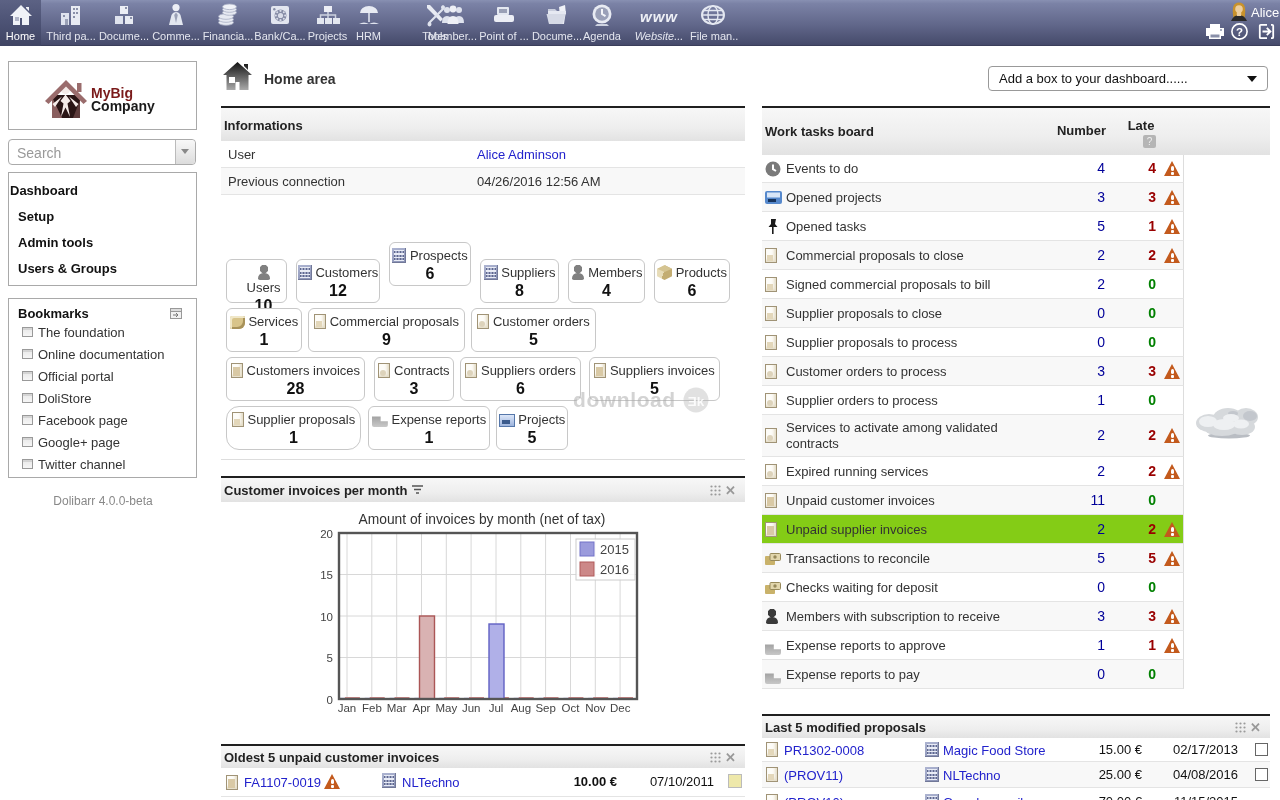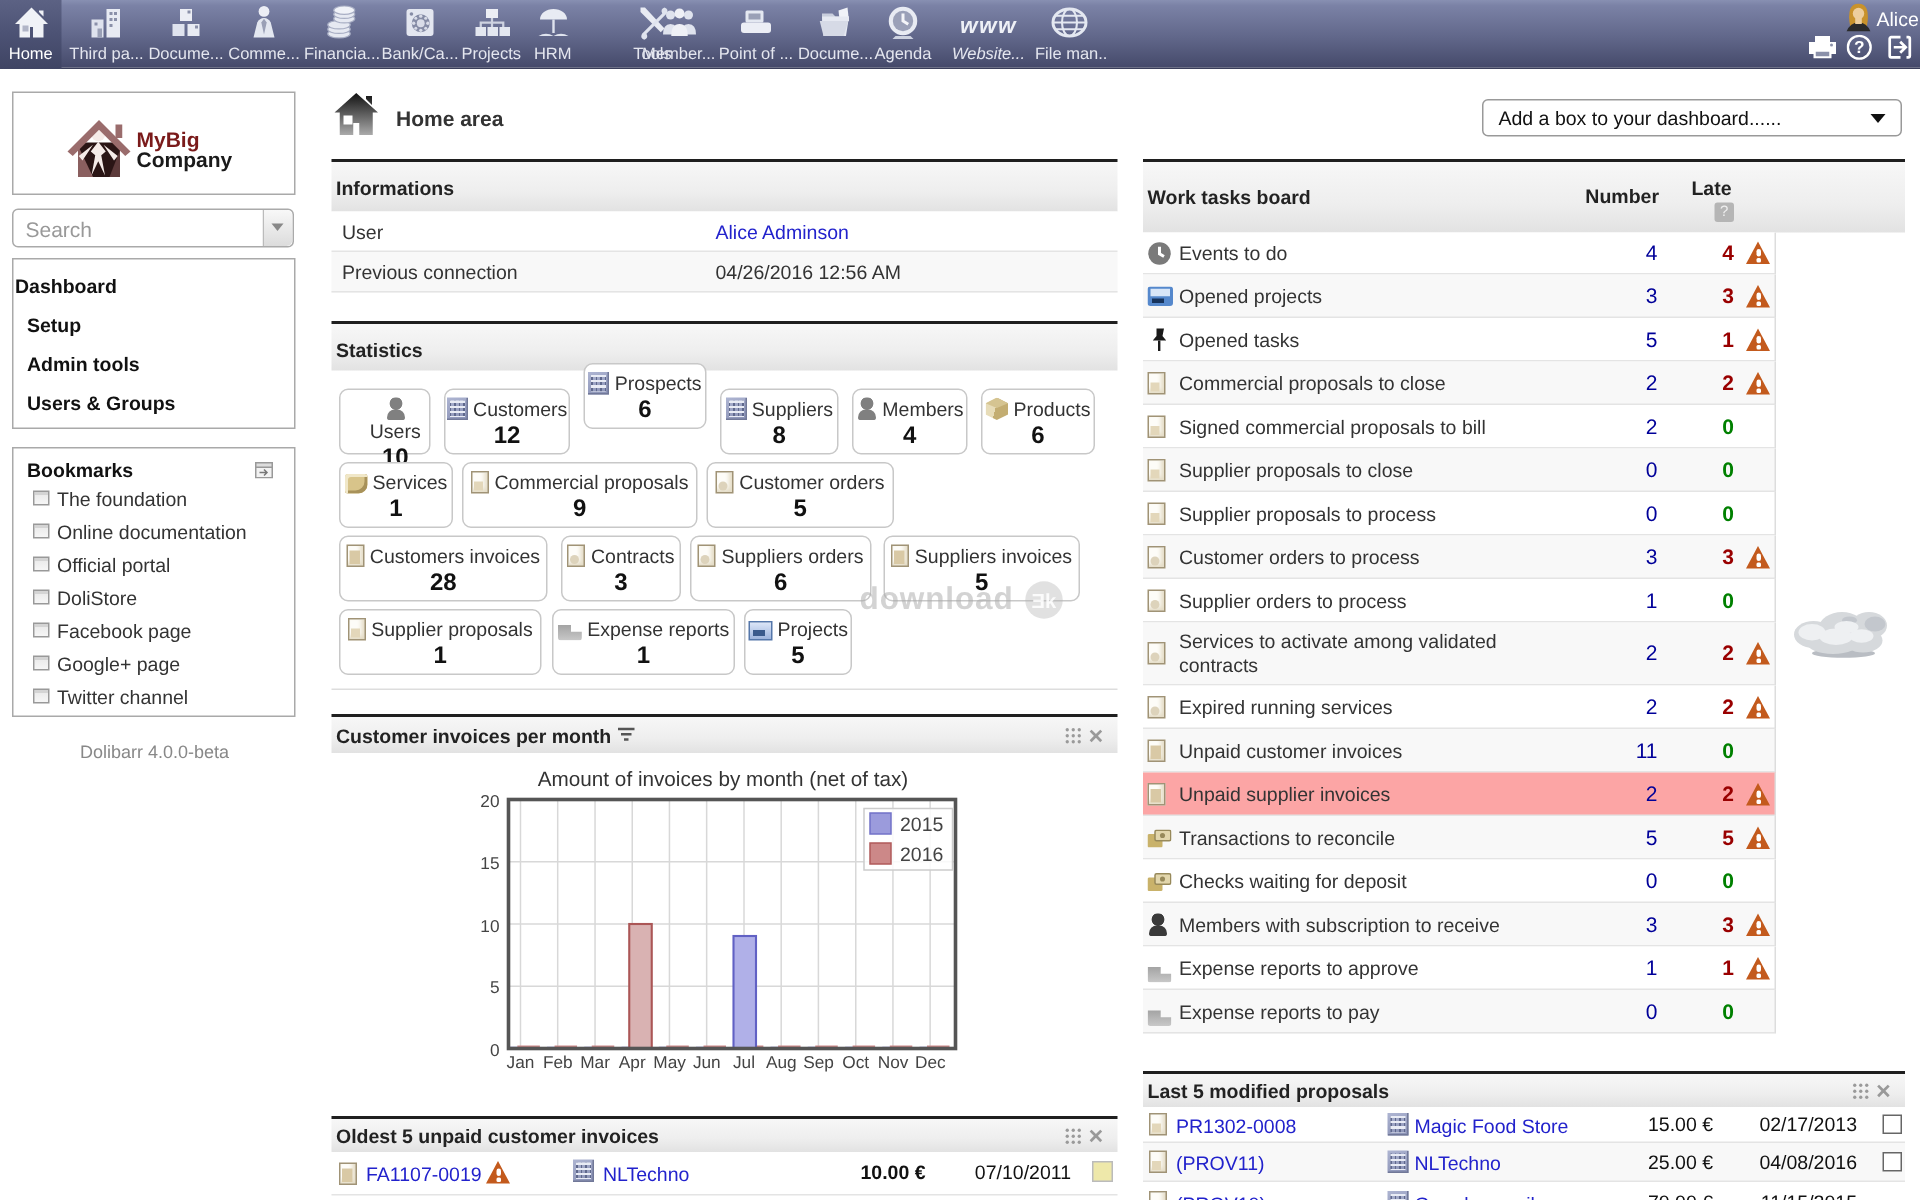--- a/index.html
+++ b/index.html
@@ -319,38 +319,35 @@
     </div>
 <div class="prow" style="left:221px;top:141px;width:524px;height:27px;background:#fff;">
   <span style="position:absolute;left:7px;top:6px;">User</span>
   <a style="position:absolute;left:256px;top:6px;">Alice Adminson</a>
 </div>
 <div class="prow" style="left:221px;top:168px;width:524px;height:27px;background:#f8f8f8;">
   <span style="position:absolute;left:7px;top:6px;">Previous connection</span>
   <span style="position:absolute;left:256px;top:6px;">04/26/2016 12:56 AM</span>
 </div>
 
-<div class="ttl" style="left:221px;top:214px;width:524px;height:33px;">
-      <span class="t" style="top:10px;">Statistics</span>
-    </div>
 <div id="statboxes">
   <div class="stbox" style="left:226px;top:259px;width:61px;padding-left:14px;"><span class="su"></span> Users<div class="n">10</div></div>
   <div class="stbox" style="left:296px;top:259px;width:84px;"><span class="ss"></span> Customers<div class="n">12</div></div>
   <div class="stbox" style="left:389px;top:242px;width:82px;"><span class="ss"></span> Prospects<div class="n">6</div></div>
   <div class="stbox" style="left:480px;top:259px;width:79px;"><span class="ss"></span> Suppliers<div class="n">8</div></div>
   <div class="stbox" style="left:568px;top:259px;width:77px;"><span class="su"></span> Members<div class="n">4</div></div>
   <div class="stbox" style="left:654px;top:259px;width:76px;"><span class="sp"></span> Products<div class="n">6</div></div>
   <div class="stbox" style="left:226px;top:308px;width:76px;"><span class="sv"></span> Services<div class="n">1</div></div>
   <div class="stbox" style="left:308px;top:308px;width:157px;"><span class="sd dp"></span> Commercial proposals<div class="n">9</div></div>
   <div class="stbox" style="left:471px;top:308px;width:125px;"><span class="sd do"></span> Customer orders<div class="n">5</div></div>
   <div class="stbox" style="left:226px;top:357px;width:139px;"><span class="sd df"></span> Customers invoices<div class="n">28</div></div>
   <div class="stbox" style="left:374px;top:357px;width:80px;"><span class="sd do"></span> Contracts<div class="n">3</div></div>
   <div class="stbox" style="left:460px;top:357px;width:121px;"><span class="sd do"></span> Suppliers orders<div class="n">6</div></div>
   <div class="stbox" style="left:589px;top:357px;width:131px;"><span class="sd df"></span> Suppliers invoices<div class="n">5</div></div>
-  <div class="stbox" style="left:226px;top:406px;width:135px;"><span class="sd dp"></span> Supplier proposals<div class="n">1</div></div>
+  <div class="stbox" style="left:226px;top:406px;width:135px;border-radius:13px;"><span class="sd dp"></span> Supplier proposals<div class="n">1</div></div>
   <div class="stbox" style="left:368px;top:406px;width:122px;"><span class="sx"></span> Expense reports<div class="n">1</div></div>
   <div class="stbox" style="left:496px;top:406px;width:72px;"><span class="sj"></span> Projects<div class="n">5</div></div>
 </div>
 
 <div class="ttl" style="left:221px;top:476px;width:524px;height:26px;">
   <span class="t" style="top:5px;">Customer invoices per month <svg width="13" height="12" viewBox="0 0 13 12" style="vertical-align:-1px">
           <path d="M1 2h11M3 5.5h7M5 9h3" stroke="#555" stroke-width="1.6" fill="none"></path>
         </svg></span>
   <span class="gridico" style="right:24px;top:7px;"><svg width="11" height="11" viewBox="0 0 11 11">
           <g fill="#9a9a9a">
@@ -519,21 +516,21 @@
       </div>
 <div class="wrow" style="top:241px;height:29px;background:#f8f8f8;"><span class="ri sd dp" style="top:7px;"></span><span class="lab" style="top:7px;">Commercial proposals to close</span><span class="num" style="top:6px;">2</span><span class="late lred" style="top:6px;">2</span><span class="warntri" style="top:7px;"></span></div>
 <div class="wrow" style="top:270px;height:29px;background:#fff;"><span class="ri sd dp" style="top:7px;"></span><span class="lab" style="top:7px;">Signed commercial proposals to bill</span><span class="num" style="top:6px;">2</span><span class="late lgreen" style="top:6px;">0</span></div>
 <div class="wrow" style="top:299px;height:29px;background:#f8f8f8;"><span class="ri sd dp" style="top:7px;"></span><span class="lab" style="top:7px;">Supplier proposals to close</span><span class="num" style="top:6px;">0</span><span class="late lgreen" style="top:6px;">0</span></div>
 <div class="wrow" style="top:328px;height:29px;background:#fff;"><span class="ri sd dp" style="top:7px;"></span><span class="lab" style="top:7px;">Supplier proposals to process</span><span class="num" style="top:6px;">0</span><span class="late lgreen" style="top:6px;">0</span></div>
 <div class="wrow" style="top:357px;height:29px;background:#f8f8f8;"><span class="ri sd do" style="top:7px;"></span><span class="lab" style="top:7px;">Customer orders to process</span><span class="num" style="top:6px;">3</span><span class="late lred" style="top:6px;">3</span><span class="warntri" style="top:7px;"></span></div>
 <div class="wrow" style="top:386px;height:29px;background:#fff;"><span class="ri sd do" style="top:7px;"></span><span class="lab" style="top:7px;">Supplier orders to process</span><span class="num" style="top:6px;">1</span><span class="late lgreen" style="top:6px;">0</span></div>
 <div class="wrow" style="top:415px;height:42px;background:#f8f8f8;"><span class="ri sd do" style="top:13px;"></span><span class="lab" style="top:5px;width:232px;line-height:16px;">Services to activate among validated contracts</span><span class="num" style="top:12px;">2</span><span class="late lred" style="top:12px;">2</span><span class="warntri" style="top:13px;"></span></div>
 <div class="wrow" style="top:457px;height:29px;background:#fff;"><span class="ri sd do" style="top:7px;"></span><span class="lab" style="top:7px;">Expired running services</span><span class="num" style="top:6px;">2</span><span class="late lred" style="top:6px;">2</span><span class="warntri" style="top:7px;"></span></div>
 <div class="wrow" style="top:486px;height:29px;background:#f8f8f8;"><span class="ri sd df" style="top:7px;"></span><span class="lab" style="top:7px;">Unpaid customer invoices</span><span class="num" style="top:6px;">11</span><span class="late lgreen" style="top:6px;">0</span></div>
-<div class="wrow" style="top:515px;height:29px;background:#fca5a5;"><span class="ri sd df" style="top:7px;"></span><span class="lab" style="top:7px;">Unpaid supplier invoices</span><span class="num" style="top:6px;">2</span><span class="late lred" style="top:6px;">2</span><span class="warntri" style="top:7px;"></span></div>
+<div class="wrow" style="top:515px;height:29px;background:#84cc16;"><span class="ri sd df" style="top:7px;"></span><span class="lab" style="top:7px;">Unpaid supplier invoices</span><span class="num" style="top:6px;">2</span><span class="late lred" style="top:6px;">2</span><span class="warntri" style="top:7px;"></span></div>
 <div class="wrow" style="top:544px;height:29px;background:#f8f8f8;">
         <span class="ri" style="top:9px;"><svg width="16" height="12">
             <rect y="3" width="10" height="9" rx="1" fill="#c9b26a"></rect>
             <rect x="5" y="0.5" width="10.5" height="7" rx="1" fill="#e2d6ac" stroke="#97895a" stroke-width="1"></rect>
             <circle cx="10" cy="4" r="1.7" fill="#97895a"></circle>
           </svg></span>
         <span class="lab" style="top:7px;">Transactions to reconcile</span>
         <span class="num" style="top:6px;">5</span>
         <span class="late lred" style="top:6px;">5</span>
         <span class="warntri" style="top:7px;"></span>

